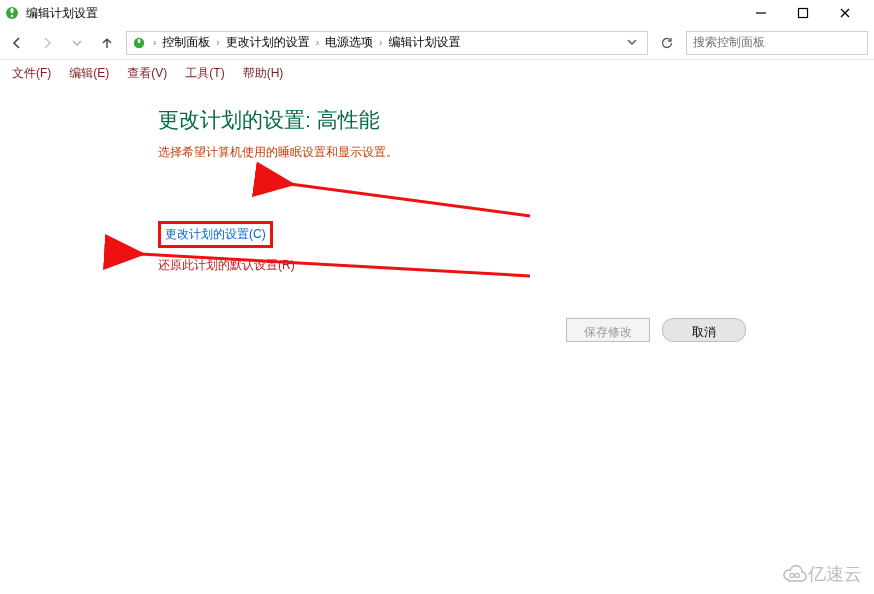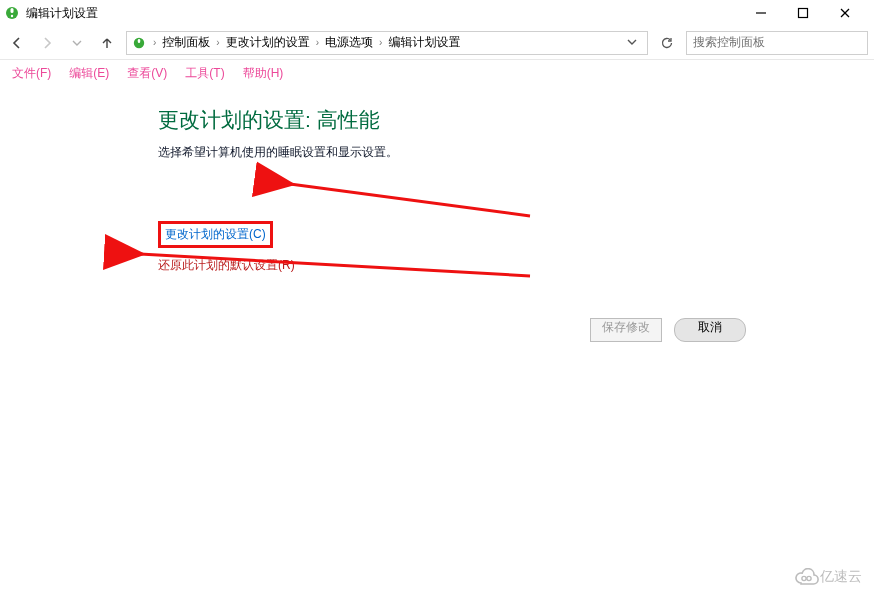--- a/index.html
+++ b/index.html
@@ -20,48 +20,48 @@
   .navbtn.disabled { color:#bdbdbd; }
   .crumbbar { flex:1; height:24px; border:1px solid #cfcfcf; display:flex; align-items:center; padding:0 4px; gap:4px; background:#fff; }
   .crumbbar .icon { width:16px; height:16px; display:inline-flex; align-items:center; justify-content:center;}
   .crumb-sep { color:#7a7a7a; font-size:10px; padding:0 2px; }
   .crumbbar .dd { margin-left:auto; padding:0 6px; color:#555;}
   .refresh { width:22px; height:22px; display:flex; align-items:center; justify-content:center; color:#555;}
   .searchbox { width:182px; height:24px; border:1px solid #cfcfcf; background:#fff; color:#737373; padding:0 6px; display:flex; align-items:center; }
 
   
   .menubar { height:26px; display:flex; align-items:center; gap:18px; padding:0 12px; border-bottom:0; }
-  .menuitem { color:#ec4899; }
+  .menuitem { color:#7f1d1d; }
 
   
   .content { position:relative; padding:20px 0 0 158px; }
   .heading { color:#006b3f; font-size:21px; margin-bottom:10px; }
-  .subtext { color:#0f172a; margin-bottom:24px; }
+  .subtext { color:#c2410c; margin-bottom:24px; }
 
   .row-box { border:3px solid #e11; padding:6px 8px; display:inline-flex; align-items:center; gap:10px; position:relative; }
   .monitor-icon { width:18px; height:18px; display:inline-flex; align-items:center; justify-content:center;}
   .lbl { color:#000; }
   .dropdown { width:150px; height:22px; border:1px solid #7a9fd6; background:#eaf2fb; display:flex; align-items:center; padding:0 6px; justify-content:space-between; }
   .dropdown .chev { color:#3a5fa0; font-size:10px;}
 
   .linkC-wrap { margin-top:36px; display:inline-block; border:3px solid #e11; padding:2px 4px;}
   .linkC { color:#0066cc; }
   .linkR { color:#b91c1c; display:inline-block; margin-top:9px;}
 
   
   .arrows { position:absolute; left:0; top:0; pointer-events:none; }
 
   
   .footer { position:absolute; right:128px; top:318px; display:flex; gap:12px; }
-  .btn { width:72px; height:24px; border:1px solid #bdbdbd; background:#efefef; display:flex; align-items:flex-start; justify-content:center; }
+  .btn { width:84px; height:24px; border:1px solid #bdbdbd; background:#efefef; display:flex; align-items:flex-end; justify-content:center; }
   .btn.disabled { color:#9a9a9a; background:#f4f4f4; }
   .btn.normal { background:#e5e5e5;border-radius:11px; }
 
   
-  .watermark { position:absolute; right:12px; bottom:8px; color:#bcbcbc; display:flex; align-items:center; gap:0; font-size:14px;}
+  .watermark { position:absolute; right:12px; bottom:8px; color:#bcbcbc; display:flex; align-items:center; gap:0; font-size:18px;}
   .watermark svg { display:block; }
 </style>
 </head>
 <body>
 
 <div class="titlebar">
   <span class="icon">
     <svg width="16" height="16" viewBox="0 0 16 16">
         <circle cx="8" cy="8" r="6" fill="#39a939"></circle>
         <rect x="6.5" y="3" width="3" height="5" rx="1.5" fill="#fff"></rect>

